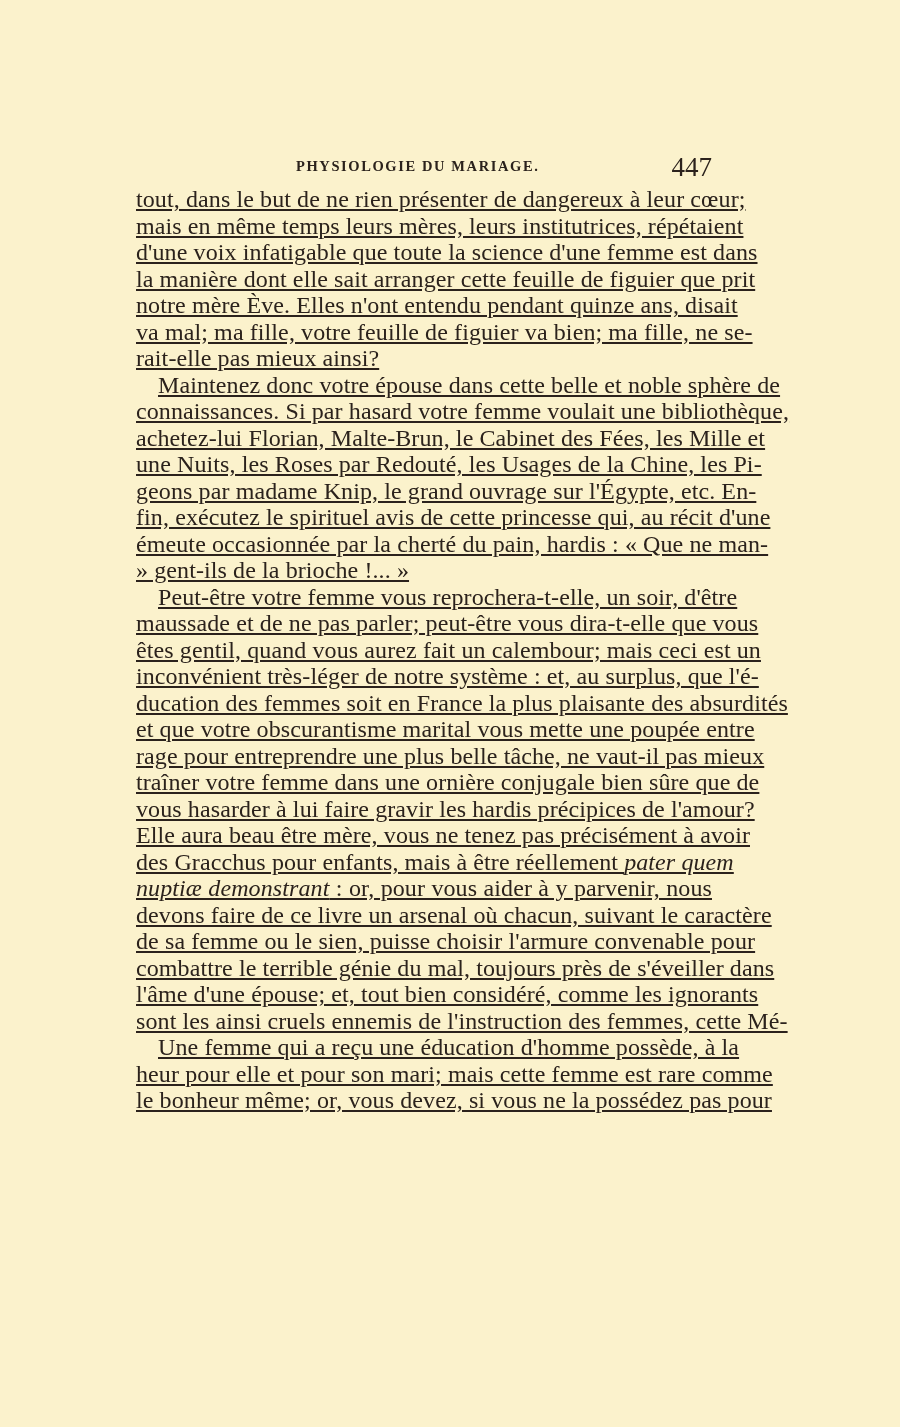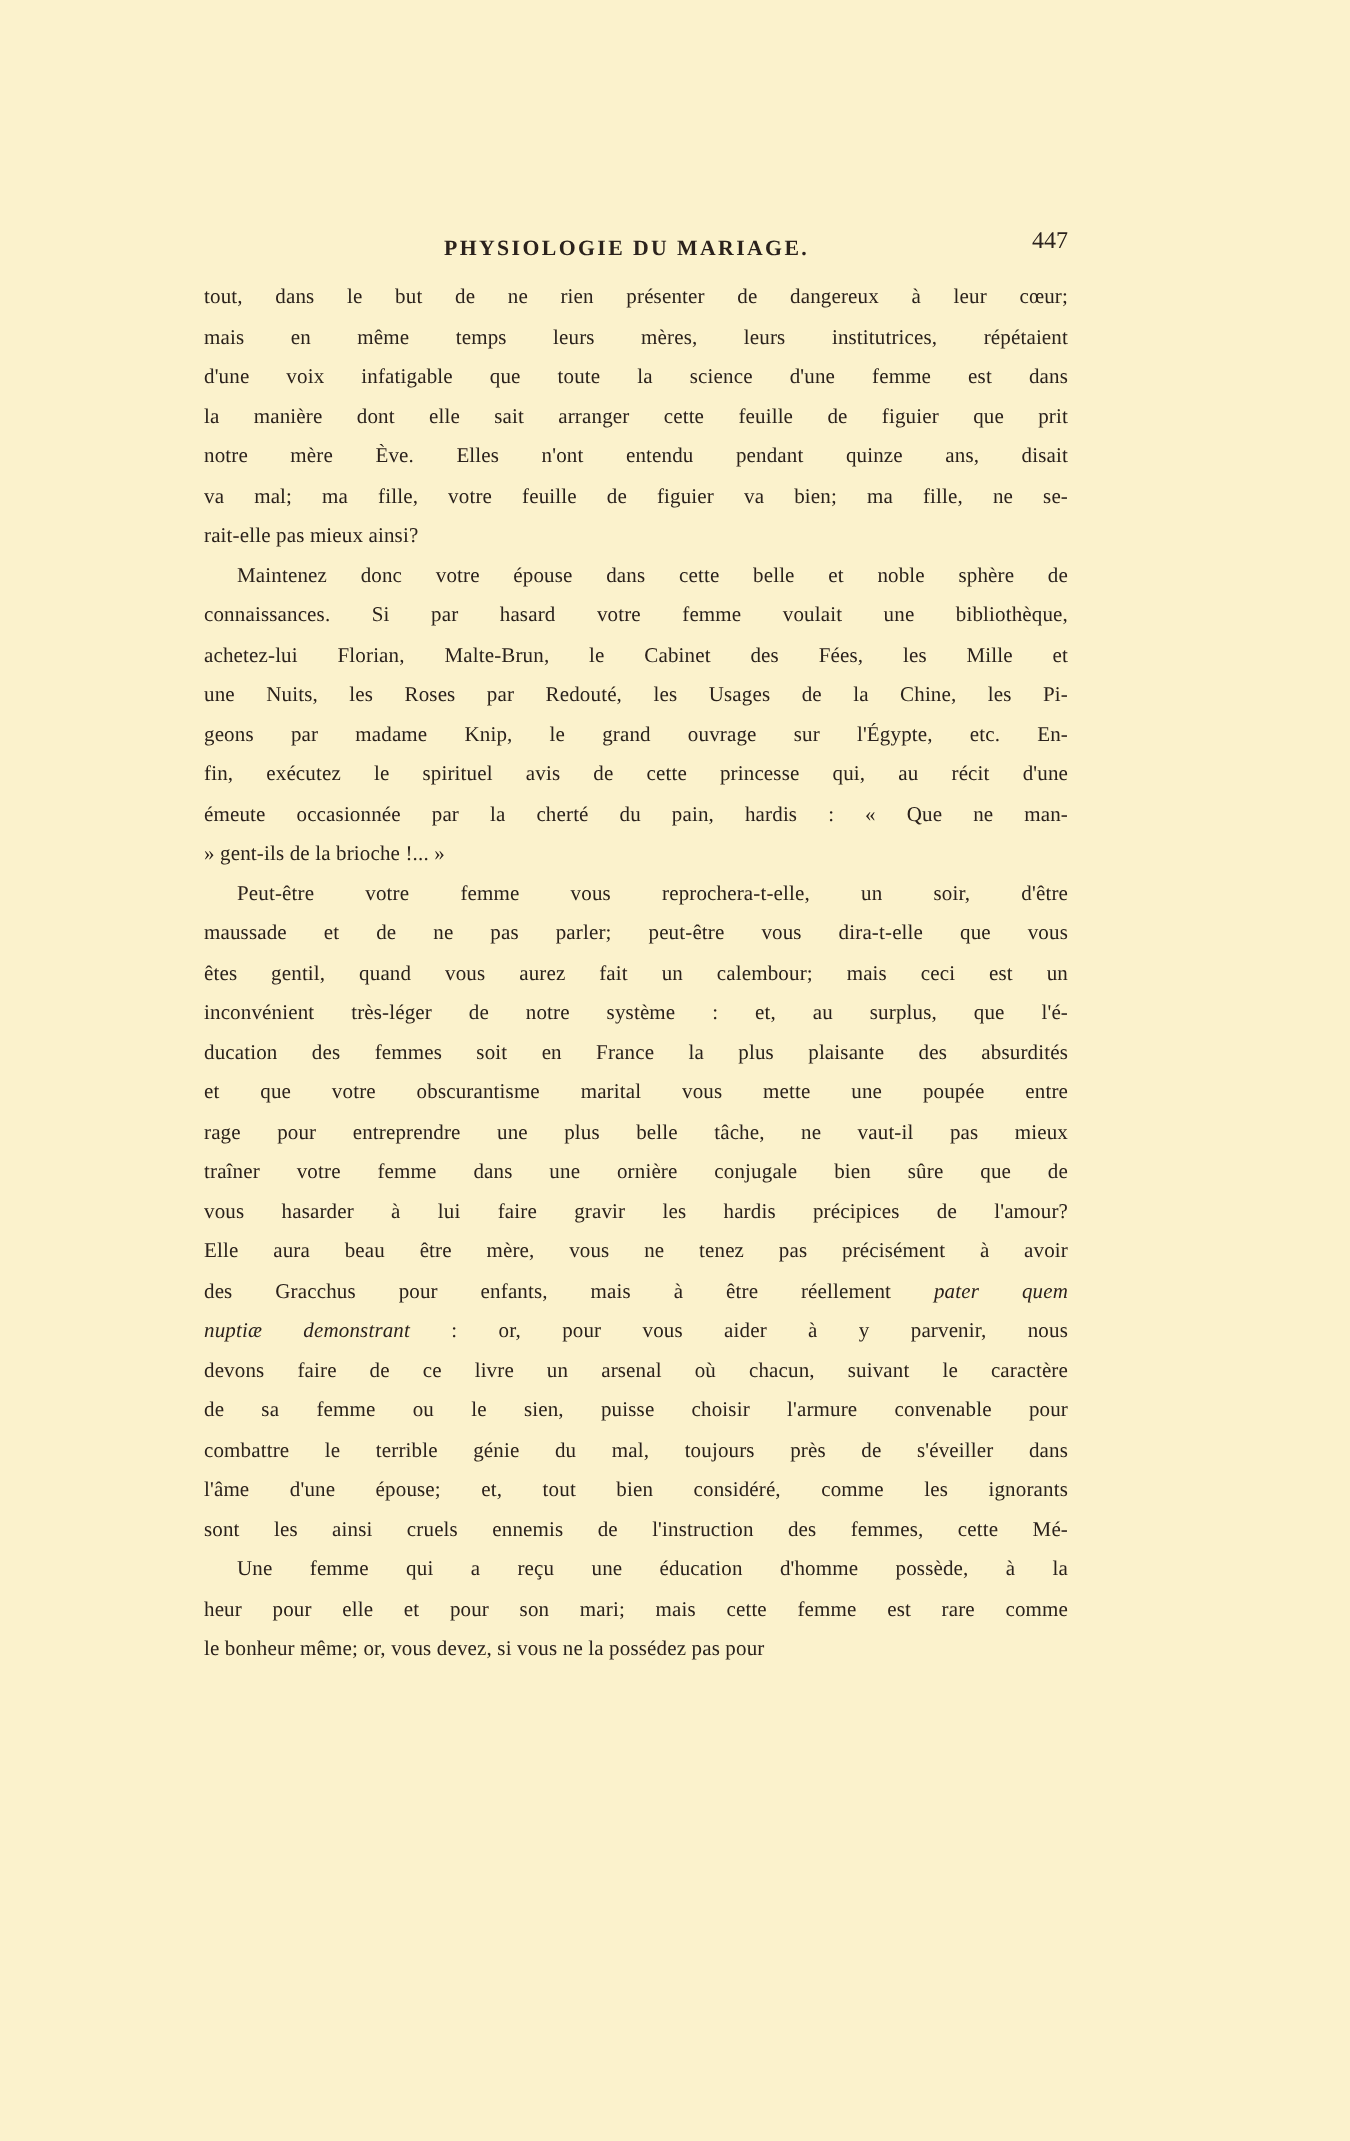--- a/index.html
+++ b/index.html
@@ -8,39 +8,40 @@
       background: #fbf2cc;
       position: relative;
       overflow: hidden;
       font-family: "Liberation Serif", "DejaVu Serif", serif;
       color: #2b221c;
     }
     .page {
       position: absolute;
       left: 136px; top: 152px;
       width: 576px;
+      text-decoration: underline;
     }
     .header {
       position: relative;
       height: 34px;
     }
     .running-title {
       position: absolute;
       left: 160px; top: 6px;
       font-size: 14.5px;
       font-weight: bold;
       letter-spacing: 1.6px;
     }
     .page-number {
       position: absolute;
       right: 0; top: 0;
-      font-size: 16px;
+      font-size: 27px;
     }
     .line {
-      font-size: 14px;
+      font-size: 24px;
       line-height: 26.5px;
       height: 26.5px;
       white-space: nowrap;
       text-align: justify;
       text-align-last: justify;
       letter-spacing: 0.1px;
     }
     .line.last { text-align-last: left; }
     .line.indent { padding-left: 22px; }
     .it { font-style: italic; }

